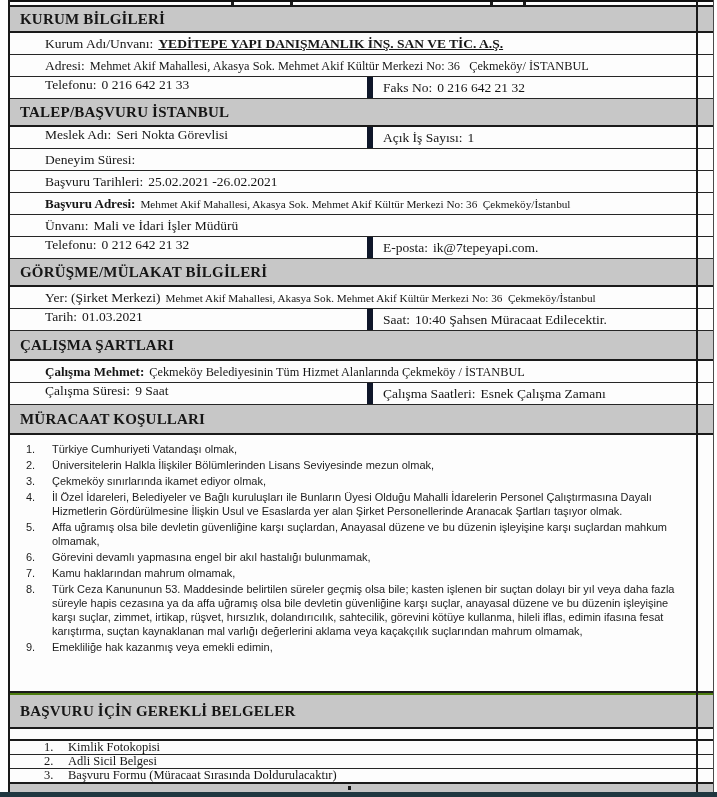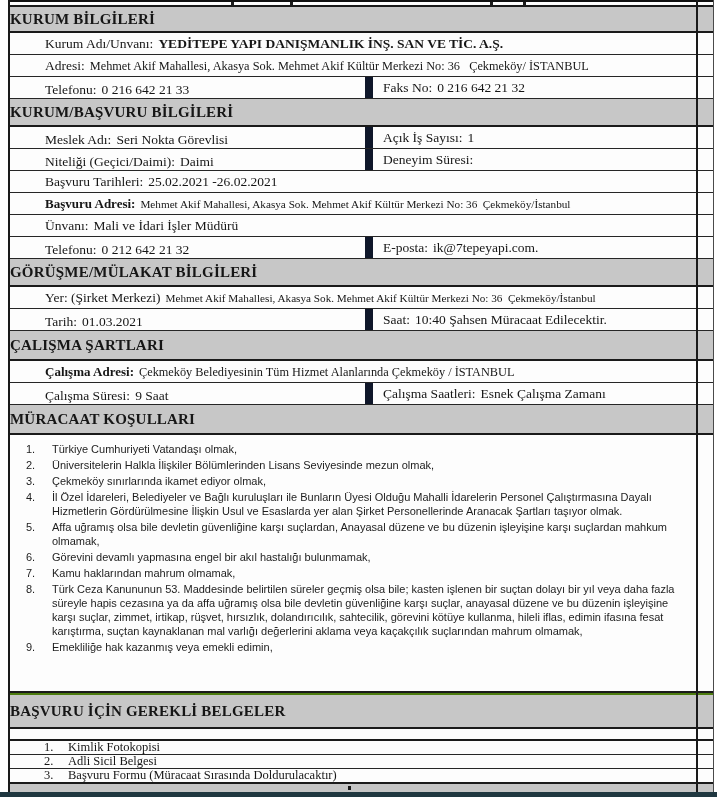--- a/index.html
+++ b/index.html
@@ -12,36 +12,36 @@
 
   
   .vline { position:absolute; left:686px; top:0; width:2px; height:792px;
            background:#1a1a1a; z-index:5; }
 
   
   .strip-top { position:relative; height:7px; background:#fdfdfd;
                border-top:2px solid #111; border-bottom:2px solid #1a1a1a; }
   .mk { position:absolute; top:0; width:3px; height:4px; background:#1c1c1c; }
 
-  .sec-hdr { display:flex; align-items:center; 
+  .sec-hdr { display:flex; align-items:center; padding-left:10px;
              background:#c7c7c7; border-bottom:2px solid #1a1a1a; }
   .sec-hdr + * { border-top:0; }
   .sec-hdr span { font-weight:bold; font-size:15px; letter-spacing:0.2px; }
   .h26{height:26px} .h28{height:28px} .h30{height:30px} .h36{height:36px; border-top:2px solid #4d7c0f;}
 
   .row { display:flex; align-items:center; border-bottom:1px solid #262626;
          background:#fdfdfd;padding-left:25px; }
   .h22{height:22px}
   .cell { display:flex; align-items:baseline; padding-left:10px; overflow:hidden; white-space:nowrap; }
-  .c1 { width:338px; flex:0 0 338px; align-self:stretch; align-items:flex-end; border-right:8px solid #0f172a; }
+  .c1 { width:338px; flex:0 0 338px; align-self:stretch; align-items:flex-start; border-right:6px solid #0f172a; }
   .c2 { flex:1; align-self:stretch; align-items:center; }
   .full { flex:1; }
   .lbl { font-size:13.5px; }
   .val { font-size:13.5px; margin-left:5px; white-space:pre; }
-  .val.bold { font-weight:bold; }
+  .val.bold { font-weight:bold;text-decoration:underline; }
   .val.sm  { font-size:12.3px; }
   .val.xs  { font-size:11.2px; }
   .lbl.md  { font-size:13px;font-weight:bold; }
 
   
   .mk-box { height:258px; background:#fdfdfd; border-bottom:2px solid #1a1a1a;
             padding-top:7px; font-family:"Liberation Sans", sans-serif;
             font-size:11px; line-height:14px; color:#1d1d1d; }
   .mk-row { display:flex; margin-bottom:2px; }
   .mk-num { flex:0 0 26px; margin-left:16px; text-align:left; }
@@ -91,37 +91,33 @@
       <span class="lbl">Telefonu:</span>
       <span class="val">0 216 642 21 33</span>
     </div>
     <div class="cell c2">
       <span class="lbl">Faks No:</span>
       <span class="val">0 216 642 21 32</span>
     </div>
   </div>
 
   <div class="sec-hdr h28">
-    <span>KURUM/BAŞVURU BİLGİLERİ</span>
+    <span>TALEP/BAŞVURU İSTANBUL</span>
   </div>
   <div class="row h22">
     <div class="cell c1">
       <span class="lbl">Meslek Adı:</span>
       <span class="val">Seri Nokta Görevlisi</span>
     </div>
     <div class="cell c2">
       <span class="lbl">Açık İş Sayısı:</span>
       <span class="val">1</span>
     </div>
   </div>
   <div class="row h22">
-    <div class="cell c1">
-      <span class="lbl">Niteliği (Geçici/Daimi):</span>
-      <span class="val">Daimi</span>
-    </div>
     <div class="cell c2">
       <span class="lbl">Deneyim Süresi:</span>
       <span class="val"></span>
     </div>
   </div>
   <div class="row h22">
     <div class="cell full">
       <span class="lbl">Başvuru Tarihleri:</span>
       <span class="val">25.02.2021 -26.02.2021</span>
     </div>
@@ -167,21 +163,21 @@
       <span class="lbl">Saat:</span>
       <span class="val">10:40 Şahsen Müracaat Edilecektir.</span>
     </div>
   </div>
 
   <div class="sec-hdr h30">
     <span>ÇALIŞMA ŞARTLARI</span>
   </div>
   <div class="row h22">
     <div class="cell full">
-      <span class="lbl md">Çalışma Adresi:</span>
+      <span class="lbl md">Çalışma Mehmet:</span>
       <span class="val sm">Çekmeköy Belediyesinin Tüm Hizmet Alanlarında Çekmeköy / İSTANBUL</span>
     </div>
   </div>
   <div class="row h22">
     <div class="cell c1">
       <span class="lbl">Çalışma Süresi:</span>
       <span class="val">9 Saat</span>
     </div>
     <div class="cell c2">
       <span class="lbl">Çalışma Saatleri:</span>

